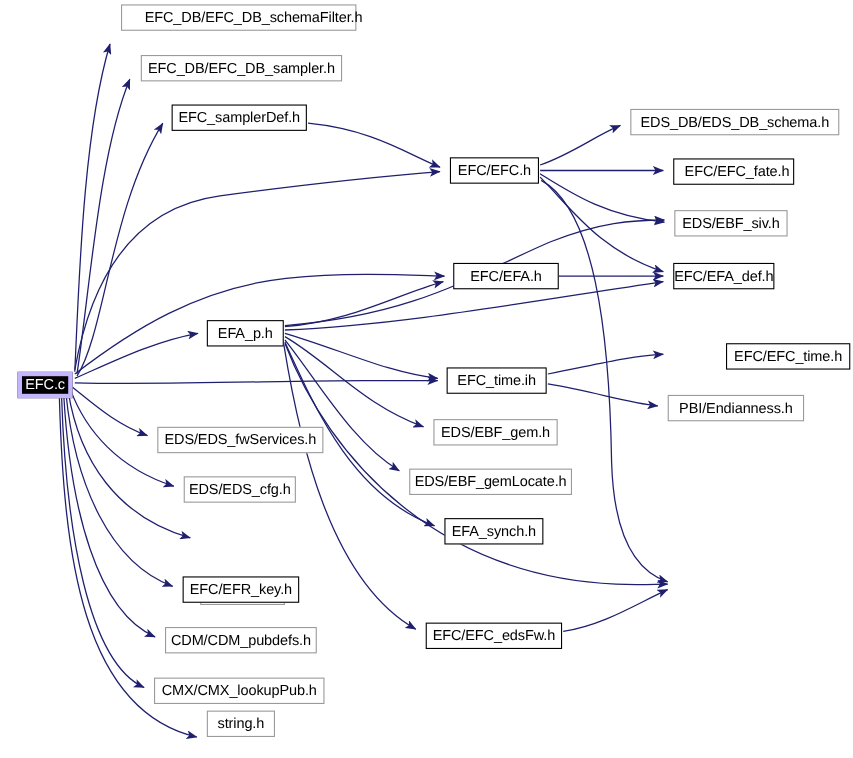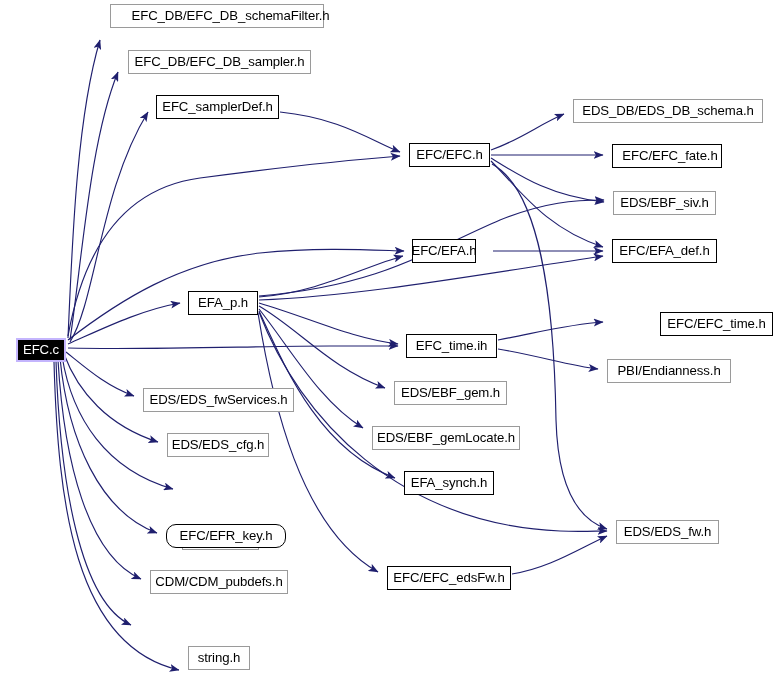--- a/index.html
+++ b/index.html
@@ -39,21 +39,21 @@
     border: 1px solid #9a9a9a;
     height: 24px;
     padding: 0 5px;
     cursor: default;
   }
   .node.documented {
     border: 1px solid #000000;
   }
   .node.root {
     background: #000000;
-    border: 2px solid #c4b5fd;
+    border: 4px solid #c4b5fd;
     color: #ffffff;
   }
 </style>
 </head>
 <body>
 
 <div id="graph">
 
   <svg id="edge-layer" width="775" height="689" viewBox="0 0 775 689" xmlns="http://www.w3.org/2000/svg">
     <defs>
@@ -155,25 +155,25 @@
   </div>
 
   <div class="node documented" style="left:612px; top:144px; width:110px;padding-left:11px;">
     <span>EFC/EFC_fate.h</span>
   </div>
 
   <div class="node" style="left:613px; top:191px; width:103px;">
     <span>EDS/EBF_siv.h</span>
   </div>
 
-  <div class="node documented" style="left:412px; top:239px; width:64px;">
+  <div class="node documented" style="left:412px; top:239px; width:96px;">
     <span>EFC/EFA.h</span>
   </div>
 
-  <div class="node documented" style="left:612px; top:239px; width:105px;">
+  <div class="node documented" style="left:612px; top:239px; width:92px;">
     <span>EFC/EFA_def.h</span>
   </div>
 
   <div class="node documented" style="left:188px; top:291px; width:70px;">
     <span>EFA_p.h</span>
   </div>
 
   <div class="node documented" style="left:406px; top:334px; width:91px;">
     <span>EFC_time.ih</span>
   </div>
@@ -203,34 +203,34 @@
   </div>
 
   <div class="node" style="left:182px; top:479px; width:77px;margin-top:47px;">
     <span>EDS/FFS.h</span>
   </div>
 
   <div class="node documented" style="left:404px; top:471px; width:90px;">
     <span>EFA_synch.h</span>
   </div>
 
-  <div class="node documented" style="left:166px; top:524px; width:120px;border-radius:10px;">
+  <div class="node documented" style="left:166px; top:524px; width:106px;">
     <span>EFC/EFR_key.h</span>
   </div>
 
-  <div class="node" style="left:616px; top:520px; width:103px;">
-    <span>EDS/EDS_fw.h</span>
-  </div>
 
   <div class="node" style="left:150px; top:570px; width:138px;">
     <span>CDM/CDM_pubdefs.h</span>
   </div>
 
   <div class="node documented" style="left:387px; top:566px; width:124px;">
     <span>EFC/EFC_edsFw.h</span>
   </div>
 
+  <div class="node" style="left:140px; top:616px; width:155px;">
+    <span>CMX/CMX_lookupPub.h</span>
+  </div>
 
   <div class="node" style="left:188px; top:646px; width:62px;">
     <span>string.h</span>
   </div>
 
 </div>
 
 </body></html>

